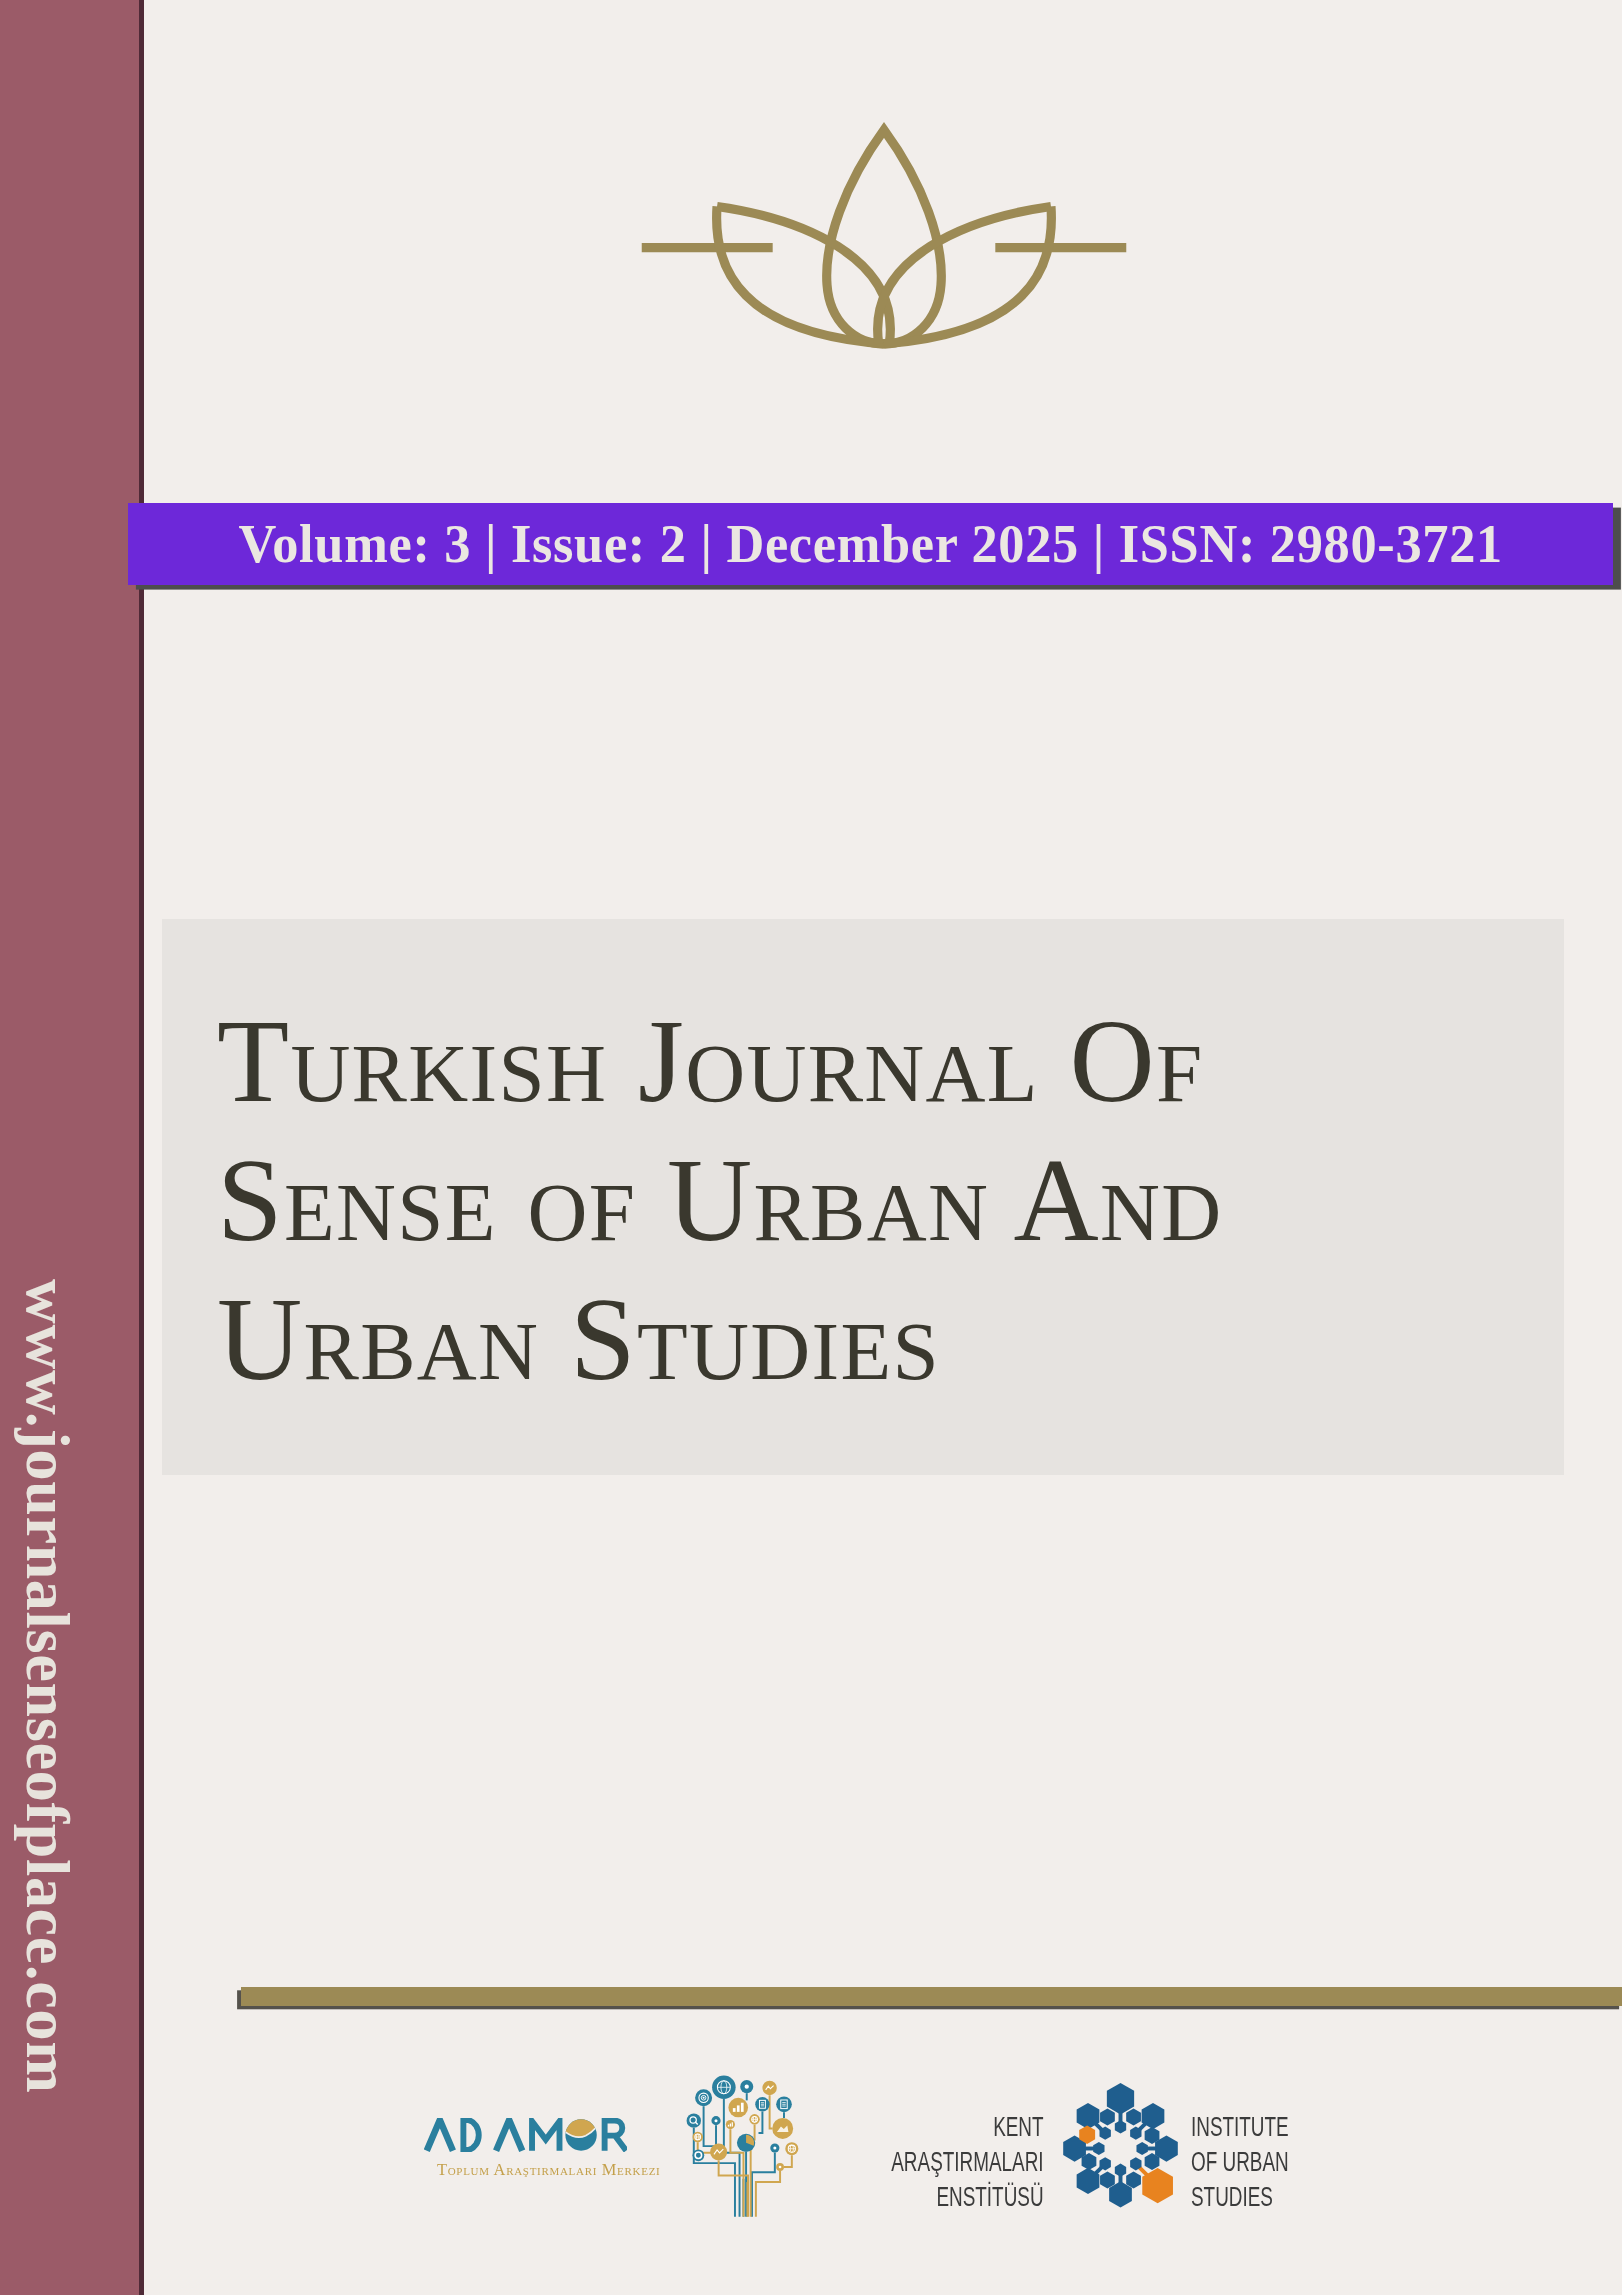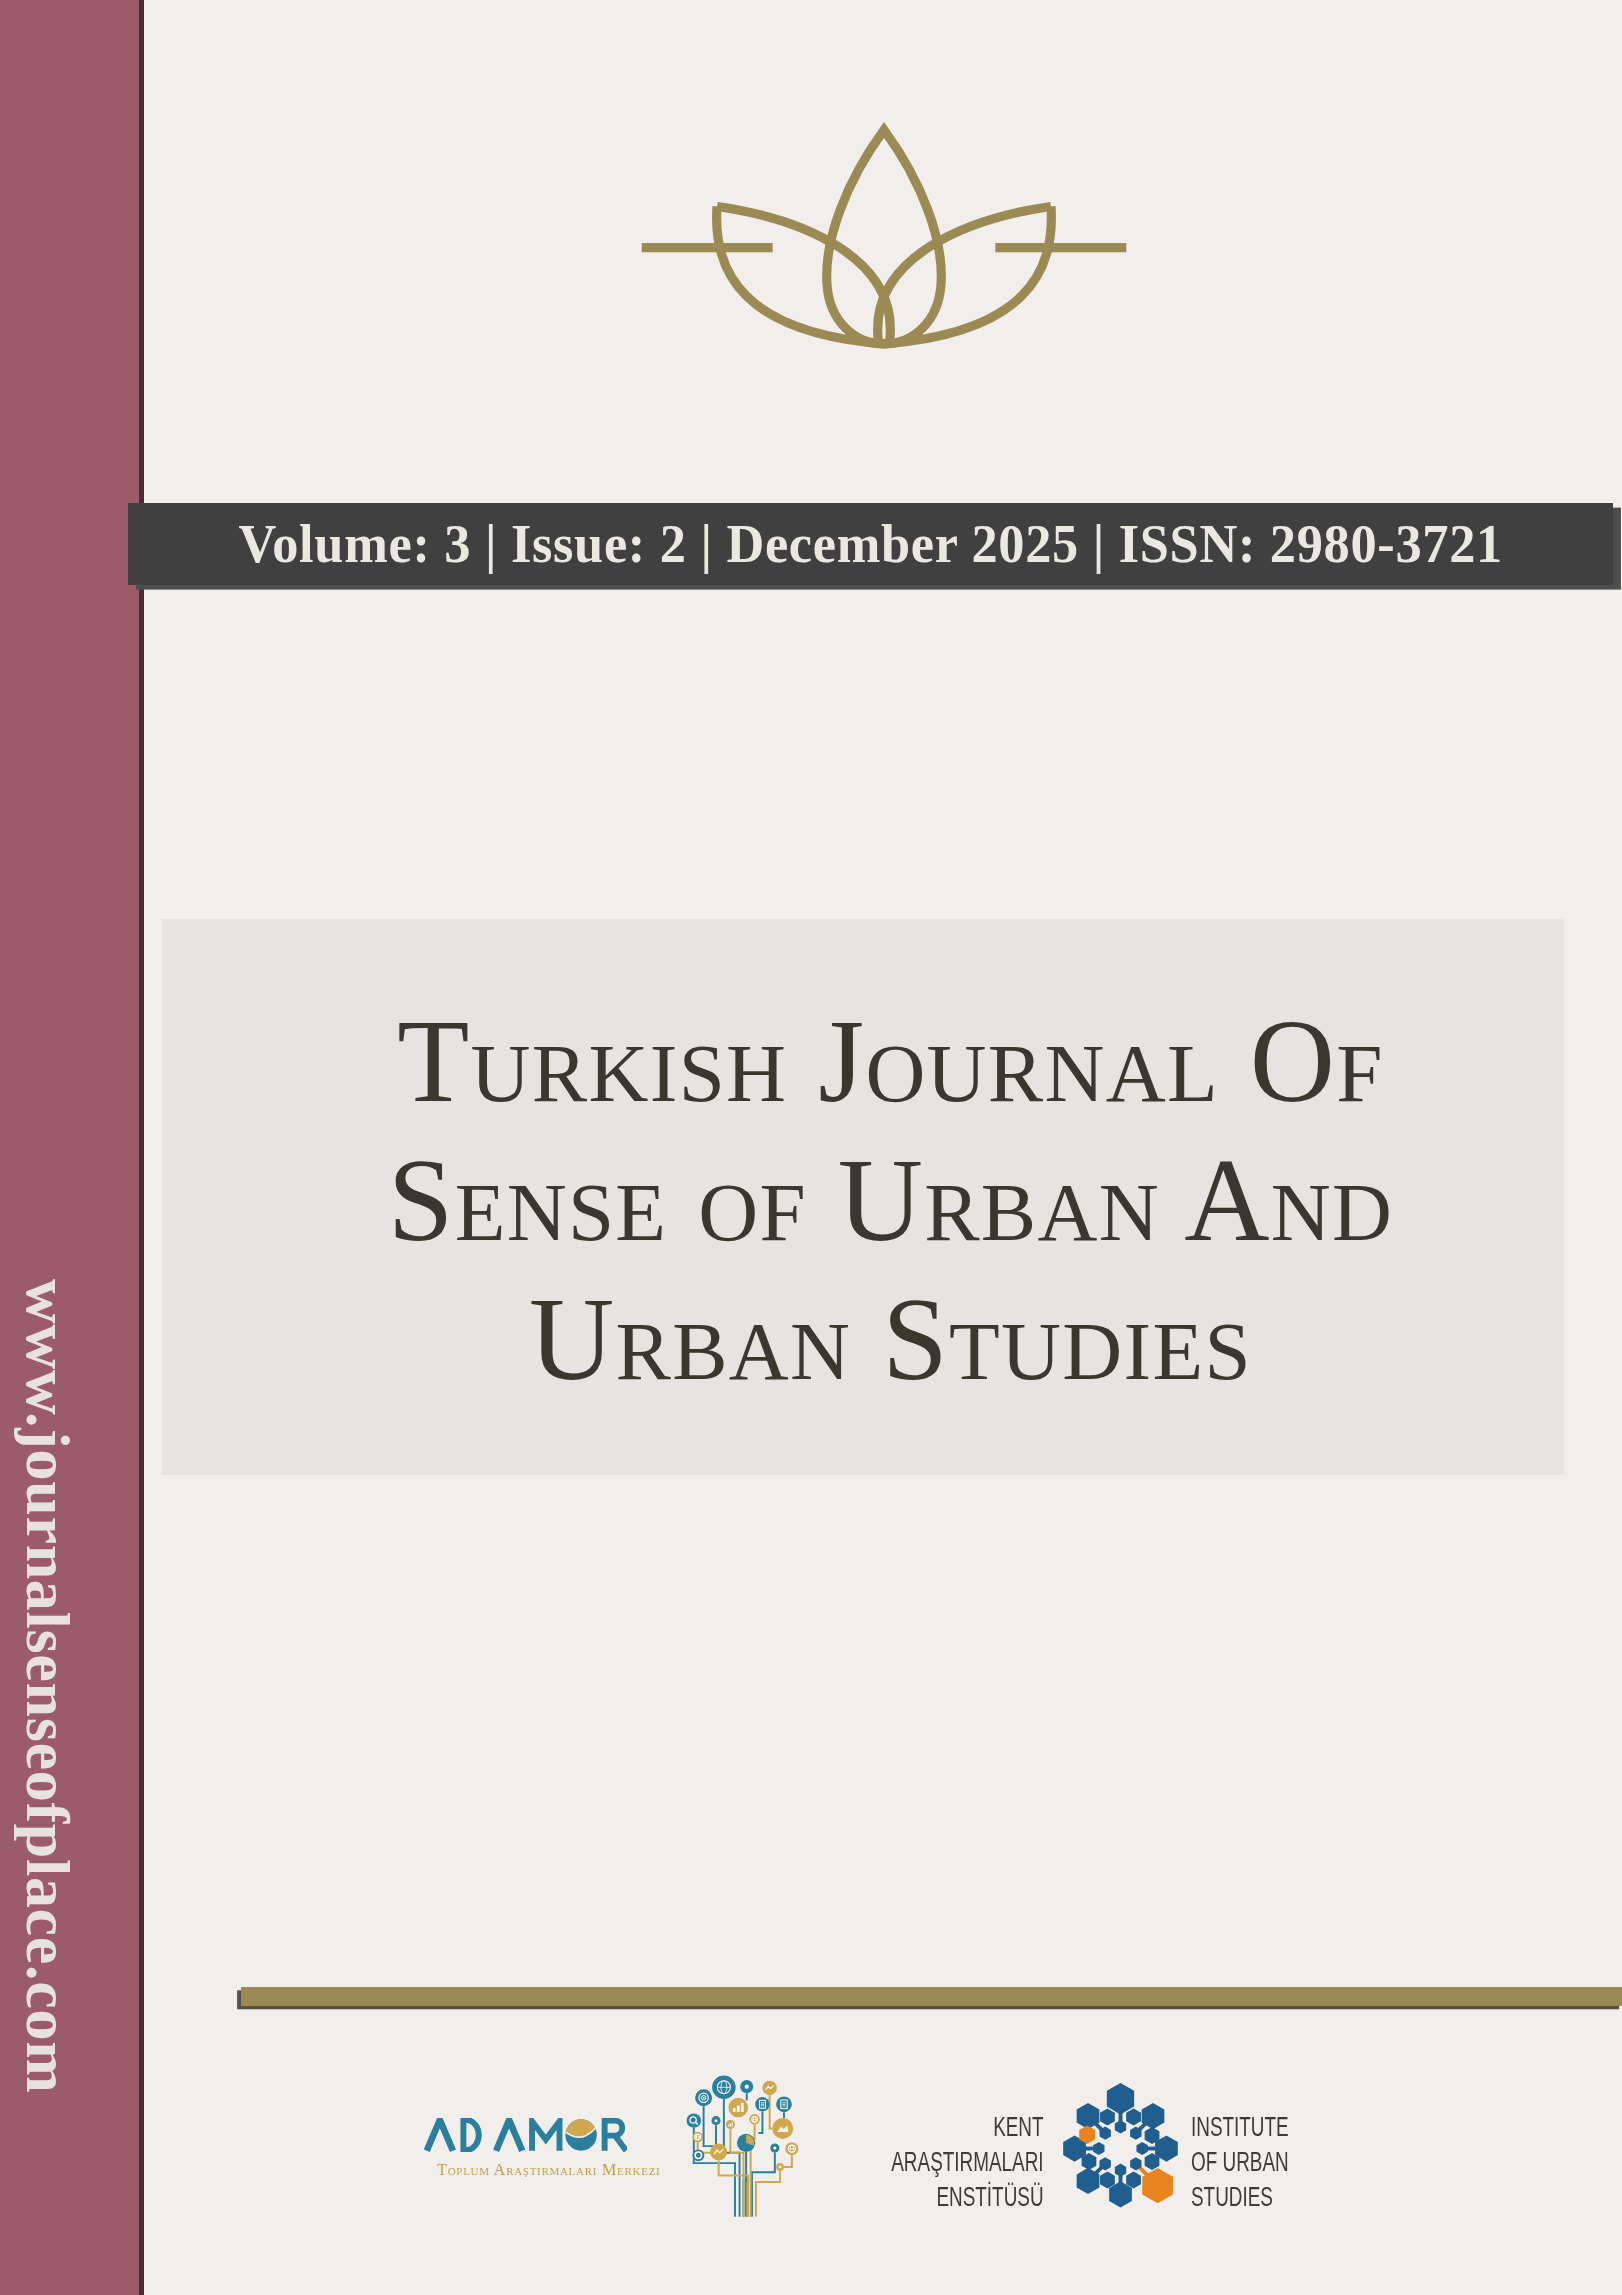--- a/index.html
+++ b/index.html
@@ -21,42 +21,42 @@
     font-size:62px;font-weight:700;
     color:#e7e3dc;letter-spacing:0.7px;white-space:nowrap;
   }
 
   
   .lotus{position:absolute;left:609px;top:118px;width:550px;height:262px;}
 
   
   .banner{
     position:absolute;left:128px;top:503px;width:1485px;height:82px;
-    background:#404040;
+    background:#6d28d9;
     box-shadow:7.9px 4.6px 0 #4d4d4d;
     display:flex;align-items:center;justify-content:center;
   }
   .banner span{
     font-family:"Liberation Serif", serif;
     font-weight:700;font-size:54px;color:#ebe7e1;letter-spacing:0.7px;
     transform:scaleX(0.97);white-space:nowrap;
   }
 
   
   .titlebox{
     position:absolute;left:162px;top:919px;width:1402px;height:556px;
     background:#e6e3e0;
     padding:0;box-sizing:border-box;
   }
   .title-line{
     font-family:"Liberation Serif", serif;
     font-variant:small-caps;
     font-size:118px;line-height:139px;
     color:#3a382e;letter-spacing:1.3px;
-    margin-left:55px;white-space:nowrap;text-align:center;
+    margin-left:55px;white-space:nowrap;
   }
   .title-line:first-child{margin-top:73px;}
 
   
   .divider{
     position:absolute;left:241px;top:1987px;width:1382px;height:19px;
     background:#9c8a55;box-shadow:-3.9px 3.3px 0 #55524c;
   }
 
   

